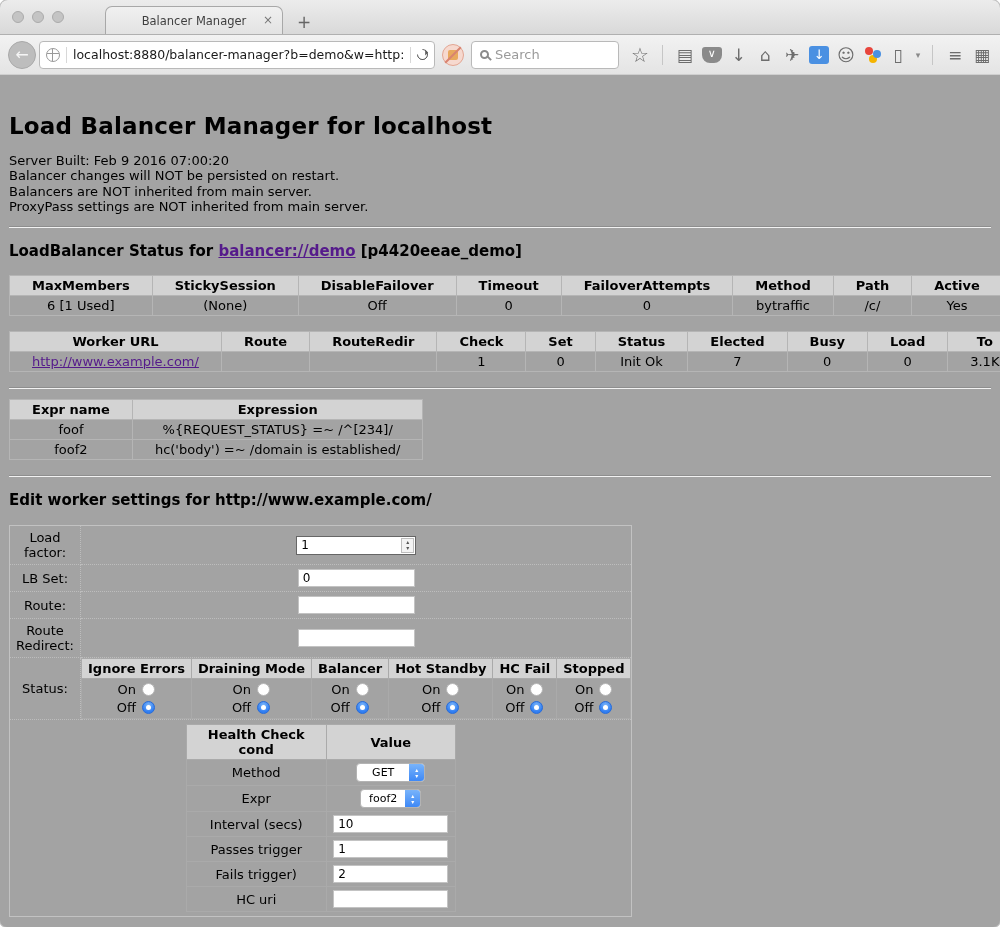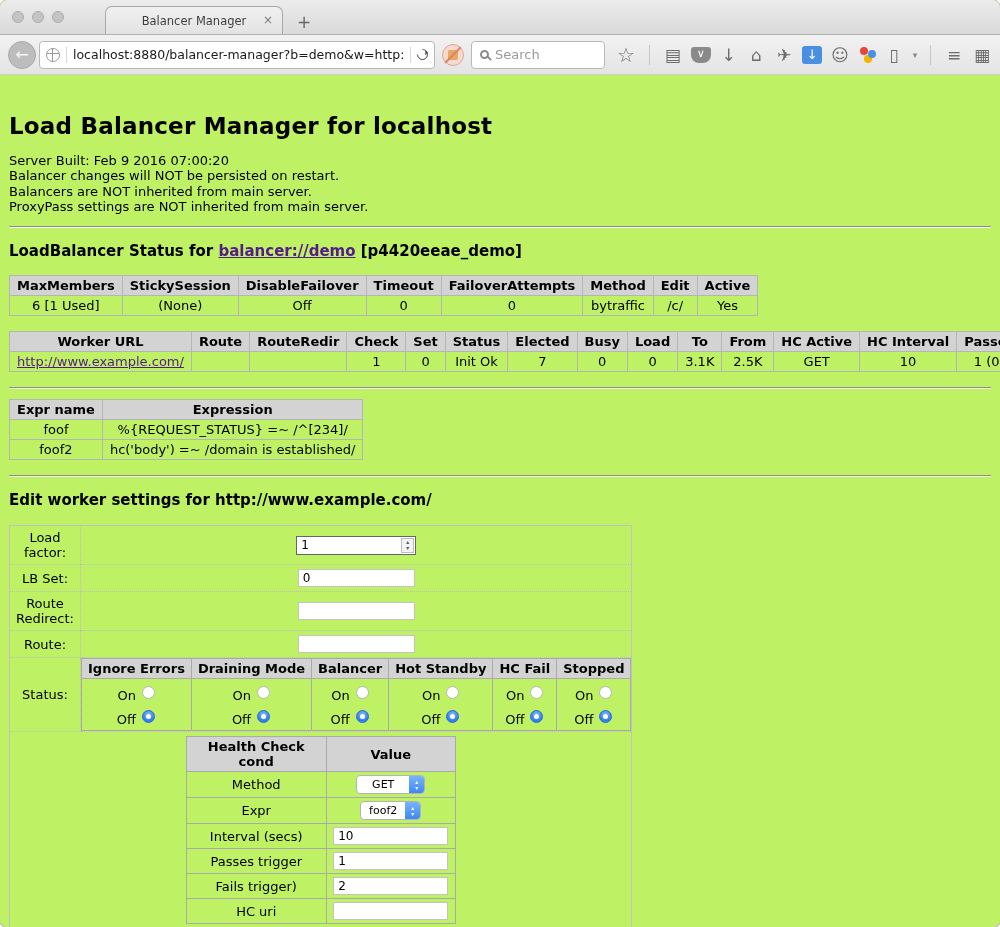--- a/index.html
+++ b/index.html
@@ -1,20 +1,20 @@
 <!DOCTYPE html>
 <html><head>
 <meta charset="utf-8">
 <style>
   * { box-sizing: border-box; margin: 0; padding: 0; }
   html,body { background:#ffffff; }
   body { font-family:"DejaVu Sans","Liberation Sans",sans-serif; width:1000px; height:927px; position:relative; }
 
   .window { position:absolute; top:0; left:0; width:1000px; height:927px;
-    border-radius:8px 8px 7px 7px; overflow:hidden; background:#bef264;
+    border-radius:8px 8px 7px 7px; overflow:hidden; background:#a3a3a3;
     box-shadow:0 0 0 1px rgba(0,0,0,.25); }
 
   
   .titlebar { height:35px; background:linear-gradient(#ececec,#d9d9d9);
     border-bottom:1px solid #b0b0b0; position:relative; }
   .traffic { position:absolute; top:11px; left:12px; display:flex; gap:8px; }
   .traffic span { width:12px; height:12px; border-radius:50%; background:#c4c4c4; border:1px solid #ababab; }
   .tab { position:absolute; bottom:0; left:105px; width:178px; height:28px;
     background:linear-gradient(#f0f0f0,#e3e3e3); border:1px solid #a8a8a8; border-bottom:none;
     border-radius:7px 7px 0 0; display:flex; align-items:center; justify-content:center;
@@ -33,21 +33,21 @@
   .globe::before { content:""; position:absolute; left:0; right:0; top:4.5px; border-top:1px solid #9a9a9a; }
   .globe::after { content:""; position:absolute; left:4.5px; top:0; bottom:0; border-left:1px solid #9a9a9a; }
   .url-sep { width:1px; height:16px; background:#d8d8d8; flex:0 0 auto; }
   .url-text { font-size:12.5px; color:#1a1a1a; white-space:nowrap; overflow:hidden; flex:1; }
   .reload { width:11px; height:11px; border:1.8px solid #5c5c5c; border-radius:50%;
     border-left-color:transparent; position:relative; flex:0 0 auto; transform:rotate(45deg); }
   .reload::after { content:""; position:absolute; top:-4px; left:4px; border:3px solid transparent; border-bottom-color:#5c5c5c; transform:rotate(45deg); }
   .shield { width:22px; height:22px; border-radius:50%; background:#f6d9cf; border:1px solid #e3a693; position:relative; flex:0 0 auto; }
   .shield::before { content:""; position:absolute; inset:5px; background:#e8a85e; border-radius:2px; }
   .shield::after { content:""; position:absolute; top:9px; left:-1px; width:22px; border-top:2px solid #d98370; transform:rotate(-45deg); }
-  .searchbar { width:134px; height:28px; background:#fff; border:1px solid #b9b9b9; border-radius:4px;
+  .searchbar { width:148px; height:28px; background:#fff; border:1px solid #b9b9b9; border-radius:4px;
     display:flex; align-items:center; padding:0 8px; gap:6px; flex:0 0 auto;text-align:right; }
   .mag { width:9px; height:9px; border:2px solid #8b8b8b; border-radius:50%; position:relative; flex:0 0 auto; }
   .mag::after { content:""; position:absolute; width:6px; border-top:2px solid #8b8b8b; right:-5px; bottom:-2px; transform:rotate(45deg); }
   .search-ph { font-size:13px; color:#9a9a9a; }
   .tool-icons { display:flex; align-items:center; gap:0; flex:1; justify-content:space-between; padding-left:4px; }
   .ticon { color:#6d6d6d; font-size:17px; line-height:20px; text-align:center; min-width:20px; }
   .ticon.star { font-size:20px; }
   .ticon.bluebox { background:#4a90e2; color:#fff; width:18px; height:18px; border-radius:3px; font-size:13px; line-height:18px; }
   .ticon.pocketi { background:#8a8a8a; color:#fff; width:18px; height:16px; border-radius:3px 3px 8px 8px; font-size:11px; line-height:14px; }
   .dots { position:relative; width:18px; height:18px; }
@@ -60,40 +60,40 @@
 
   
   .content { padding:0 9px; color:#000; }
   h1 { font-size:23px; font-weight:bold; margin:38px 0 14px; letter-spacing:.2px; }
   .info { font-size:13px; line-height:15.3px; }
   hr.rule { border:none; border-top:1px solid #8e8e8e; border-bottom:1px solid #f2f2f2; margin:12px 0 10px; }
   h3 { font-size:15px; font-weight:bold; margin:14px 0 15px; }
   h3 a, a.wlink { color:#551a8b; }
 
   table.data-table { border-collapse:collapse; font-size:13px; margin-bottom:15px; border:1px solid #858585; }
-  table.data-table th, table.data-table td { border:1px solid #b5b5b5; padding:2px 7px; text-align:center; white-space:nowrap; }
+  table.data-table th, table.data-table td { border:1px solid #b5b5b5; padding:2px 22px; text-align:center; white-space:nowrap; }
   table.data-table th { background:#d3d3d3; font-weight:bold; }
   table.data-table td.lcell { text-align:left; }
 
   
   table.form-table { border-collapse:collapse; font-size:13px; width:565px; margin-top:16px; border:1px solid #c2c2c2; }
   table.form-table > tbody > tr > td { border:1px dotted #bdbdbd; padding:4px 6px; }
   td.flabel { width:100px; text-align:center; }
   td.fval { text-align:center; }
   input.txt-input { width:117px; height:18px; border:1px solid #c3c3c3; font-size:12px; font-family:inherit; padding:1px 4px; }
   .num-input { display:inline-flex; width:120px; height:19px; border:1px solid #666; background:#fff; align-items:center; }
   .num-val { flex:1; text-align:left; font-size:12px; padding-left:4px; }
   .num-spin { width:13px; height:15px; border:1px solid #bdbdbd; background:#f3f3f3; font-size:6px; line-height:6px;
     color:#555; display:flex; flex-direction:column; align-items:center; justify-content:center; margin-right:1px; }
 
   table.status-table { border-collapse:collapse; width:100%; border:1px solid #8a8a8a; }
   table.status-table th { background:#d3d3d3; border:1px solid #aaa; font-size:13px; padding:2px 6px; white-space:nowrap;margin-top:12px; }
   table.status-table td { border:1px solid #aaa; padding:3px 4px; }
   .radio-grid { display:grid; grid-template-columns:auto 14px; gap:3px 6px; justify-content:center; align-items:center; font-size:13px; }
-  .rlab { text-align:right;margin-top:6px; }
+  .rlab { text-align:right; }
   .radio { width:13px; height:13px; border-radius:50%; background:#fff; border:1px solid #b6b6b6; display:inline-block; }
   .radio.checked { background:radial-gradient(circle at 50% 30%, #7db7f9 0%, #2f7df2 70%); border-color:#2a6cd6; position:relative; }
   .radio.checked::after { content:""; position:absolute; width:5px; height:5px; background:#fff; border-radius:50%; top:3px; left:3px; }
 
   td.hc-cell { text-align:center; }
   table.hc-table { border-collapse:collapse; width:270px; margin:0 auto; border:1px solid #8a8a8a; }
   table.hc-table th { background:#d3d3d3; border:1px solid #aaa; font-size:13px; padding:2px 6px; }
   table.hc-table td { border:1px solid #aaa; padding:3px 5px; font-size:13px; }
   table.hc-table td.hlabel { width:140px; text-align:center; }
   table.hc-table td.hval { text-align:center; }
@@ -174,21 +174,21 @@
 
     <table class="data-table" data-table="page.balancer_section.params_table">
         <tbody>
           <tr>
             <th>MaxMembers</th>
             <th>StickySession</th>
             <th>DisableFailover</th>
             <th>Timeout</th>
             <th>FailoverAttempts</th>
             <th>Method</th>
-            <th>Edit</th>
+            <th>Path</th>
             <th>Active</th>
           </tr>
           <tr>
             <td>6 [1 Used]</td>
             <td>(None)</td>
             <td>Off</td>
             <td>0</td>
             <td>0</td>
             <td>bytraffic</td>
             <td>/c/</td>
@@ -266,25 +266,25 @@
               <span class="num-val">1</span>
               <span class="num-spin">▴<br>▾</span>
             </span>
           </td>
         </tr>
         <tr>
           <td class="flabel">LB Set:</td>
           <td class="fval"><input class="txt-input" value="0" style=""></td>
         </tr>
         <tr>
+          <td class="flabel">Route:</td>
+          <td class="fval"><input class="txt-input" value="" style=""></td>
+        </tr>
+        <tr>
           <td class="flabel">Route Redirect:</td>
-          <td class="fval"><input class="txt-input" value="" style=""></td>
-        </tr>
-        <tr>
-          <td class="flabel">Route:</td>
           <td class="fval"><input class="txt-input" value="" style=""></td>
         </tr>
         <tr>
           <td class="flabel">Status:</td>
           <td style="padding:0;">
             <table class="status-table" id="status-table">
                 <tbody>
                   <tr>
                     <th>Ignore Errors</th>
                     <th>Draining Mode</th>

